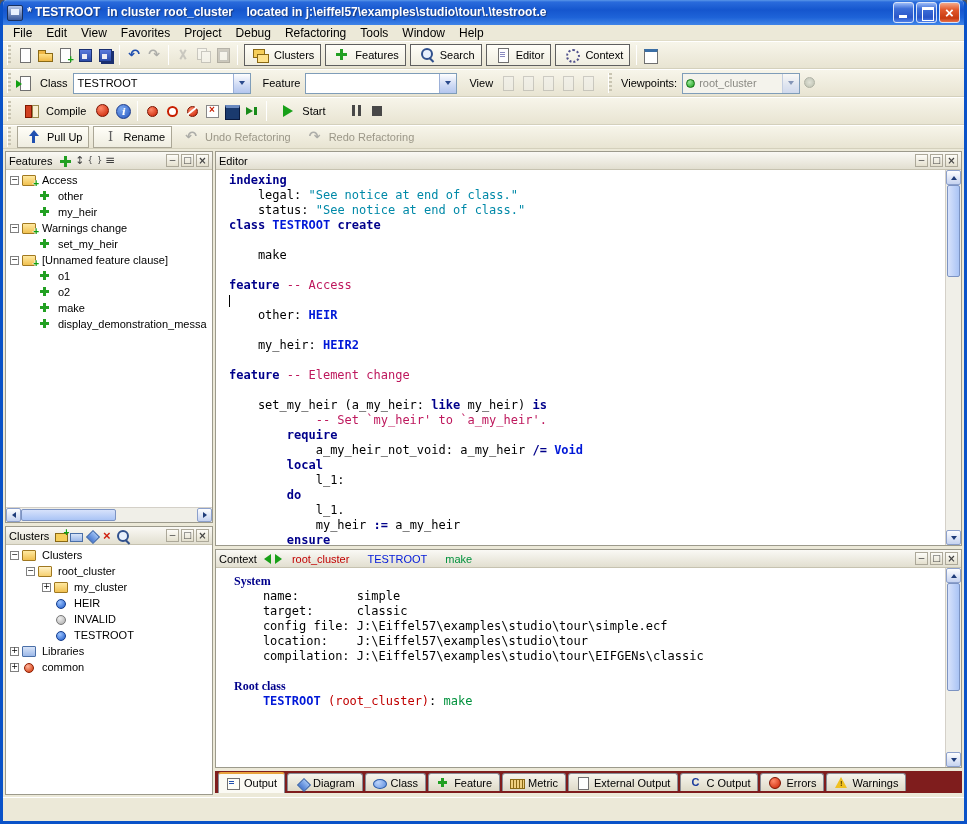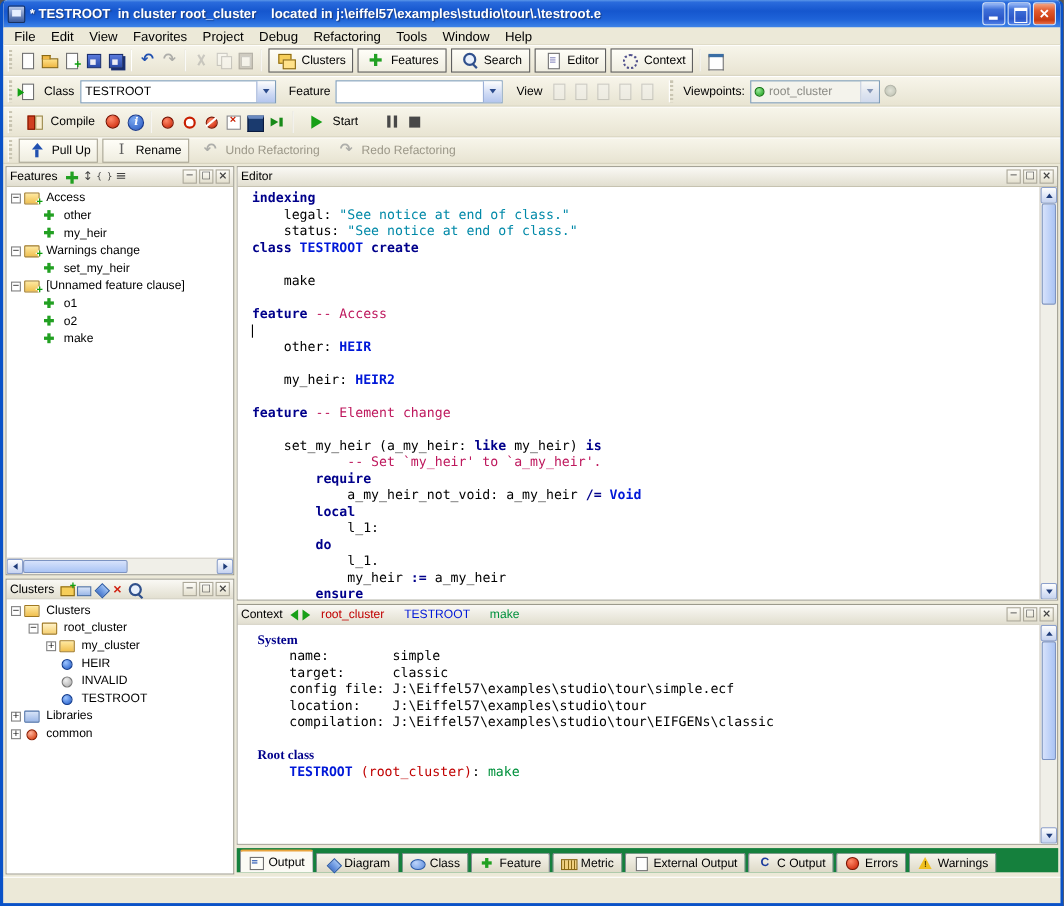--- a/index.html
+++ b/index.html
@@ -176,21 +176,21 @@
   .arrow-down{width:0;height:0;border-left:3px solid transparent;border-right:3px solid transparent;border-top:4px solid #1F3C7A;}
   .arrow-left{width:0;height:0;border-top:3px solid transparent;border-bottom:3px solid transparent;border-right:4px solid #1F3C7A;}
   .arrow-right{width:0;height:0;border-top:3px solid transparent;border-bottom:3px solid transparent;border-left:4px solid #1F3C7A;}
   .vtrack{flex:1;position:relative;}
   .vthumb{position:absolute;left:1px;right:1px;top:0;background:linear-gradient(90deg,#D7E2FB,#AAC4F5);border:1px solid #7C93C2;border-radius:2px;}
   .hscroll{height:15px;flex:none;display:flex;border-top:1px solid #D4D0C8;background:#F0EFE8;}
   .htrack{flex:1;position:relative;}
   .hthumb{position:absolute;top:1px;bottom:1px;left:0;width:95px;background:linear-gradient(#D7E2FB,#AAC4F5);border:1px solid #7C93C2;border-radius:2px;}
 
   
-  .tabs{height:22px;flex:none;display:flex;align-items:flex-end;background:#15803d;padding-left:3px;}
+  .tabs{height:22px;flex:none;display:flex;align-items:center;background:#7f1d1d;padding-left:3px;}
   .tab{display:inline-flex;align-items:center;gap:4px;height:18px;padding:0 7px;margin-right:2px;border:1px solid #898C95;border-bottom:none;border-radius:3px 3px 0 0;background:linear-gradient(#F6F4EC,#DEDAC8);font:11px "Liberation Sans",sans-serif;white-space:nowrap;}
   .tab.active{height:21px;background:#FBFAF4;border-top:2px solid #E8A33D;}
   .tabico{display:inline-block;width:14px;height:14px;position:relative;flex:none;}
 
   
   .statusbar{height:24px;flex:none;display:flex;align-items:center;gap:3px;background:#ECE9D8;border-top:1px solid #fff;padding:2px 4px;}
   .sb-fill{flex:1;}
   .sb-cell{height:17px;border:1px solid;border-color:#9E9A87 #FFF #FFF #9E9A87;background:#ECE9D8;display:flex;align-items:center;justify-content:center;font:11px "Liberation Sans",sans-serif;flex:none;margin-top:40px;}
   .sb-progress{width:118px;}
   .sb-project{width:46px;}
@@ -428,20 +428,26 @@
                 <span class="ebox empty"></span>
                 <span class="ticon ti-feature"></span>
                 <span class="tlabel">o2</span>
               </div>
               <div class="trow">
                 <span class="tindent" style="width: 16px;"></span>
                 <span class="ebox empty"></span>
                 <span class="ticon ti-feature"></span>
                 <span class="tlabel">make</span>
               </div>
+              <div class="trow">
+                <span class="tindent" style="width: 16px;"></span>
+                <span class="ebox empty"></span>
+                <span class="ticon ti-feature"></span>
+                <span class="tlabel">display_demonstration_messa</span>
+              </div>
             </div>
           <div class="hscroll">
             <span class="sbh-btn">
                 <span class="arrow-left"></span>
               </span>
             <span class="htrack">
                 <span class="hthumb"></span>
               </span>
             <span class="sbh-btn">
                 <span class="arrow-right"></span>

